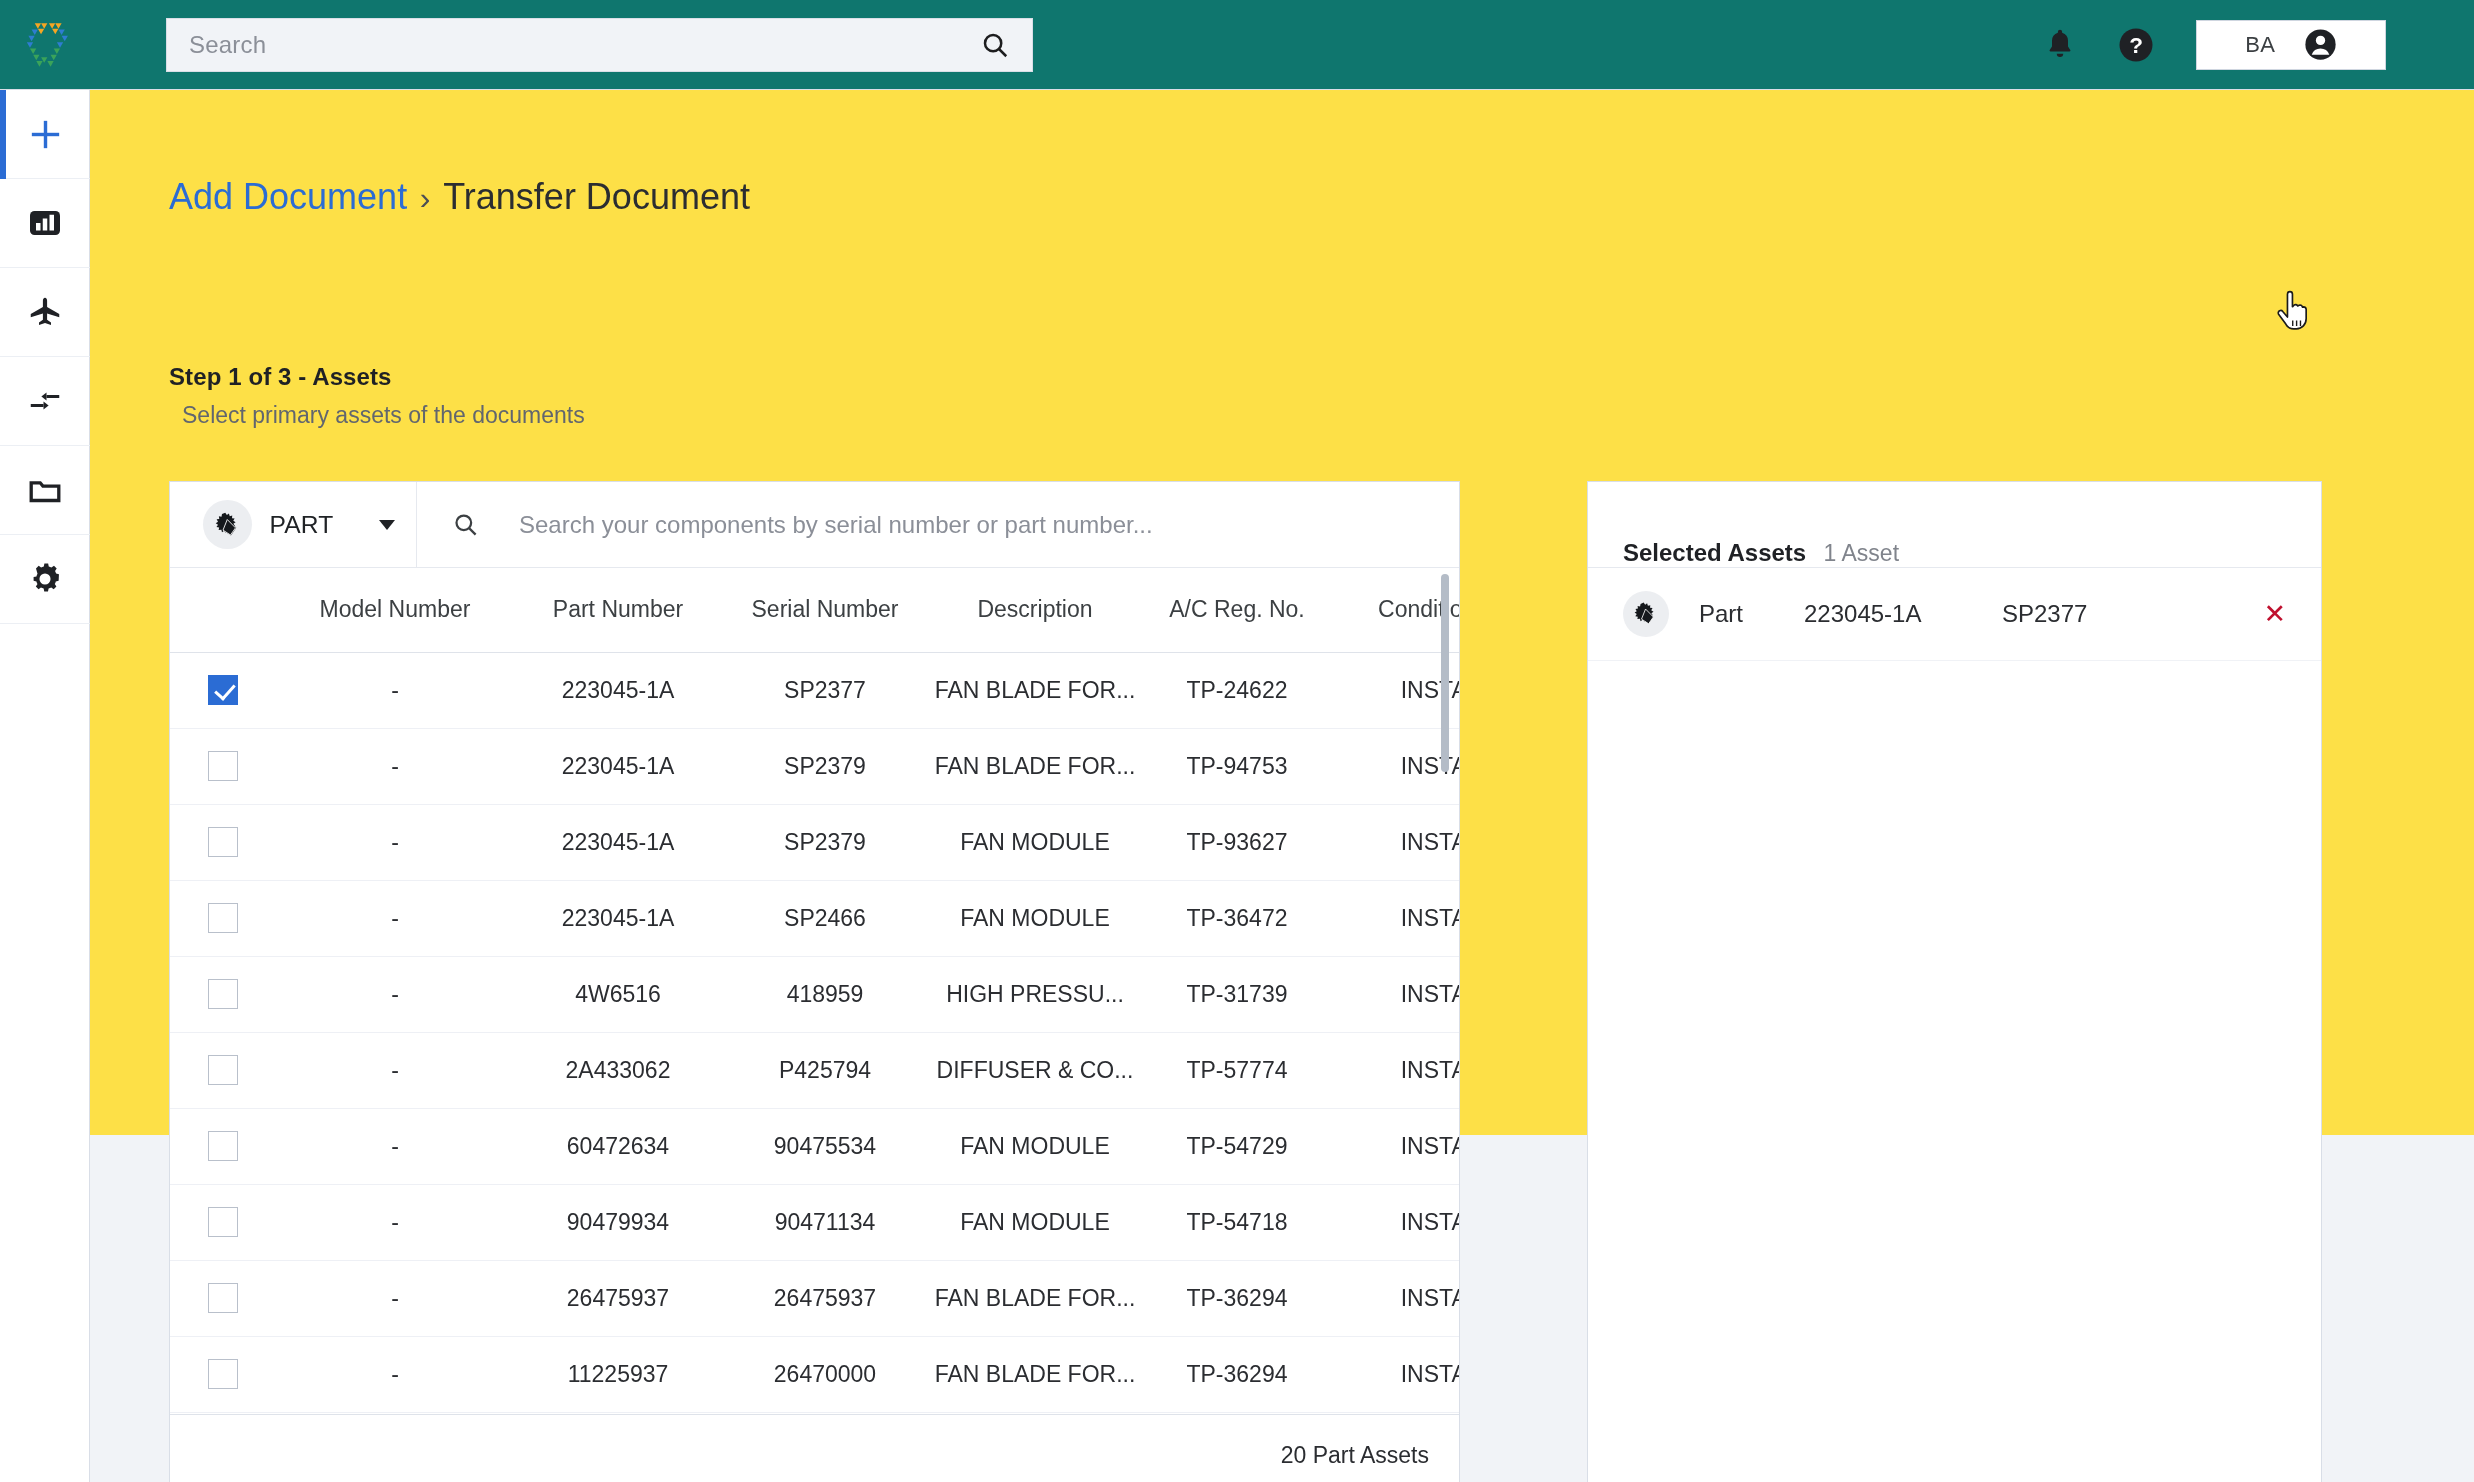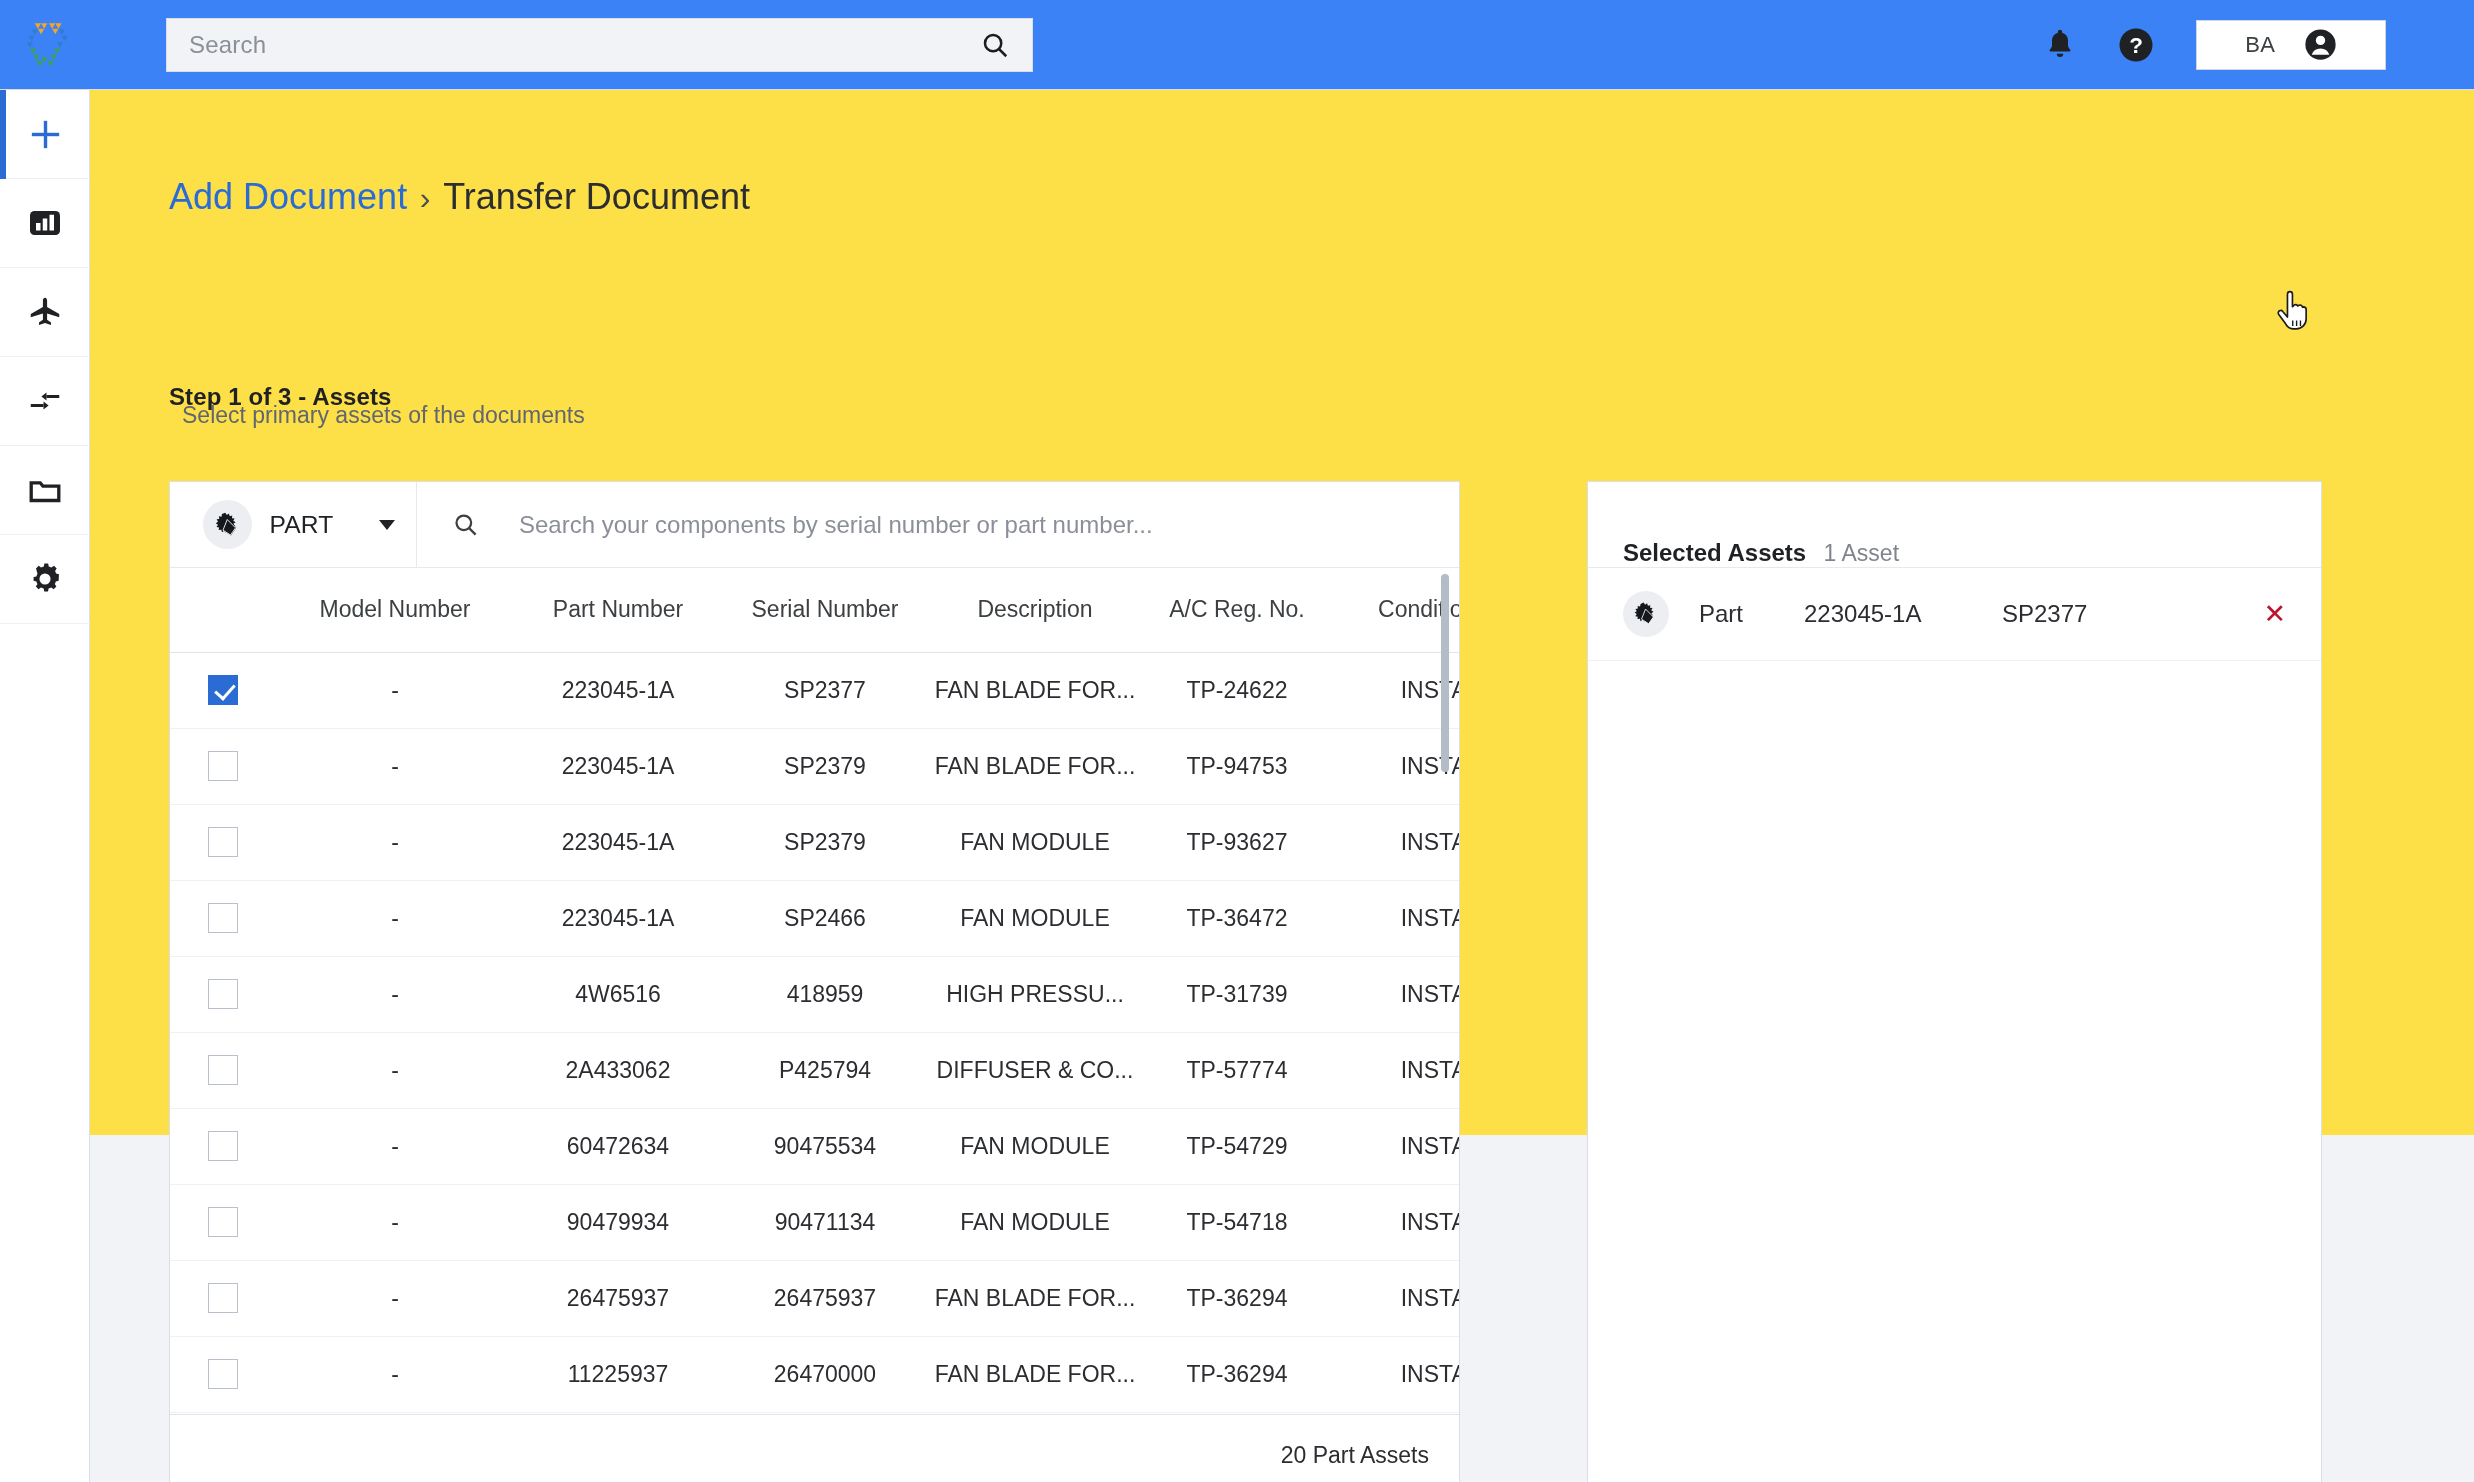--- a/index.html
+++ b/index.html
@@ -7,21 +7,21 @@
     width: 2475px; height: 1483px;
     font-family: "Liberation Sans", sans-serif;
     background: #ffffff;
     overflow: hidden;
   }
   .app { position: relative; width: 2475px; height: 1483px; background:#f1f3f7; }
 
   
   .topbar {
     position:absolute; top:0; left:0; width:2475px; height:90px;
-    background:#3b82f6; border-bottom:1.6px solid #d9dee7;
+    background:#0f766e; border-bottom:1.6px solid #d9dee7;
     display:flex; align-items:center;
   }
   .brand-logo { width:90px; height:90px; display:flex; align-items:center; justify-content:center; }
   .hexlogo { width:46px; height:49px; }
 
   .global-search {
     margin-left:76px; width:867px; height:54px;
     background:#f1f3f7; border:1.6px solid #d9dee7;
     display:flex; align-items:center; padding:0 22px;
   }
@@ -64,21 +64,21 @@
   .crumb-cur { font-size:36px; color:#2b2d31; }
 
   .head-actions { position:absolute; top:166px; right:166px; display:flex; align-items:center; gap:0; }
   .cancel-btn { font-size:24px; color:#2b6cd4; padding:0 27px; height:57px; line-height:57px; background:transparent; border:none; cursor:pointer; font-family:inherit; }
   .next-btn {
     margin-left:33px; width:152px; height:59px; background:#1f4e96; color:#fff;
     border:none; font-size:24.6px; font-family:inherit; cursor:pointer; letter-spacing:0.2px;
   }
   .cursor-hand { position:absolute; right:163px; top:200px; width:36px; height:43px; }
 
-  .step-title { position:absolute; top:273px; left:79px; font-size:24px; font-weight:bold; color:#1f2125; letter-spacing:0.1px;margin-top:20px; }
+  .step-title { position:absolute; top:273px; left:79px; font-size:24px; font-weight:bold; color:#1f2125; letter-spacing:0.1px; }
   .step-sub { position:absolute; top:312px; left:92px; font-size:23px; color:#62666e; }
 
   
   .left-card {
     position:absolute; top:391px; left:79px; width:1291px; height:1017px;
     background:#fff; border:1.6px solid #d9dee7;
   }
   .search-row { height:86px; display:flex; align-items:center; border-bottom:1.6px solid #e6e9ef; }
   .type-select {
     width:247px; height:86px; display:flex; align-items:center; gap:17.4px; padding-left:33px;

